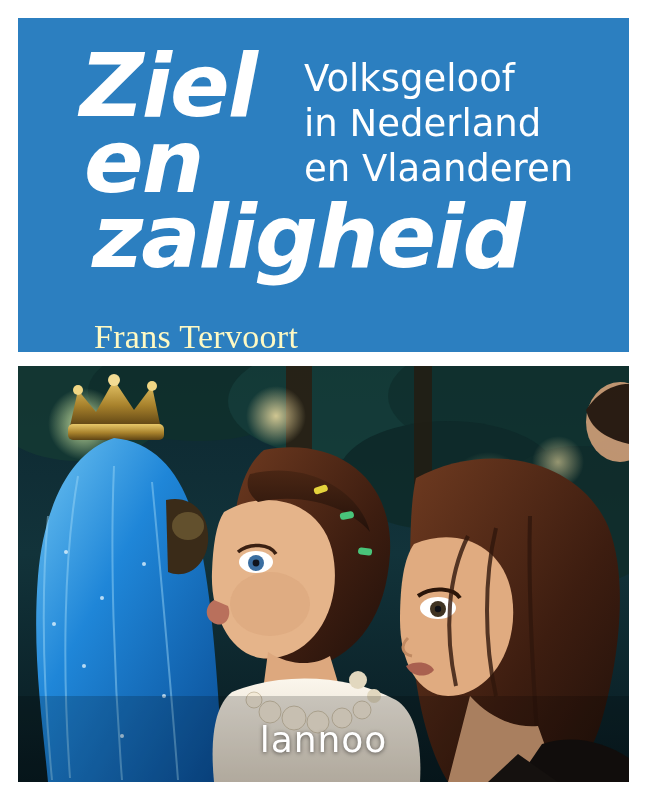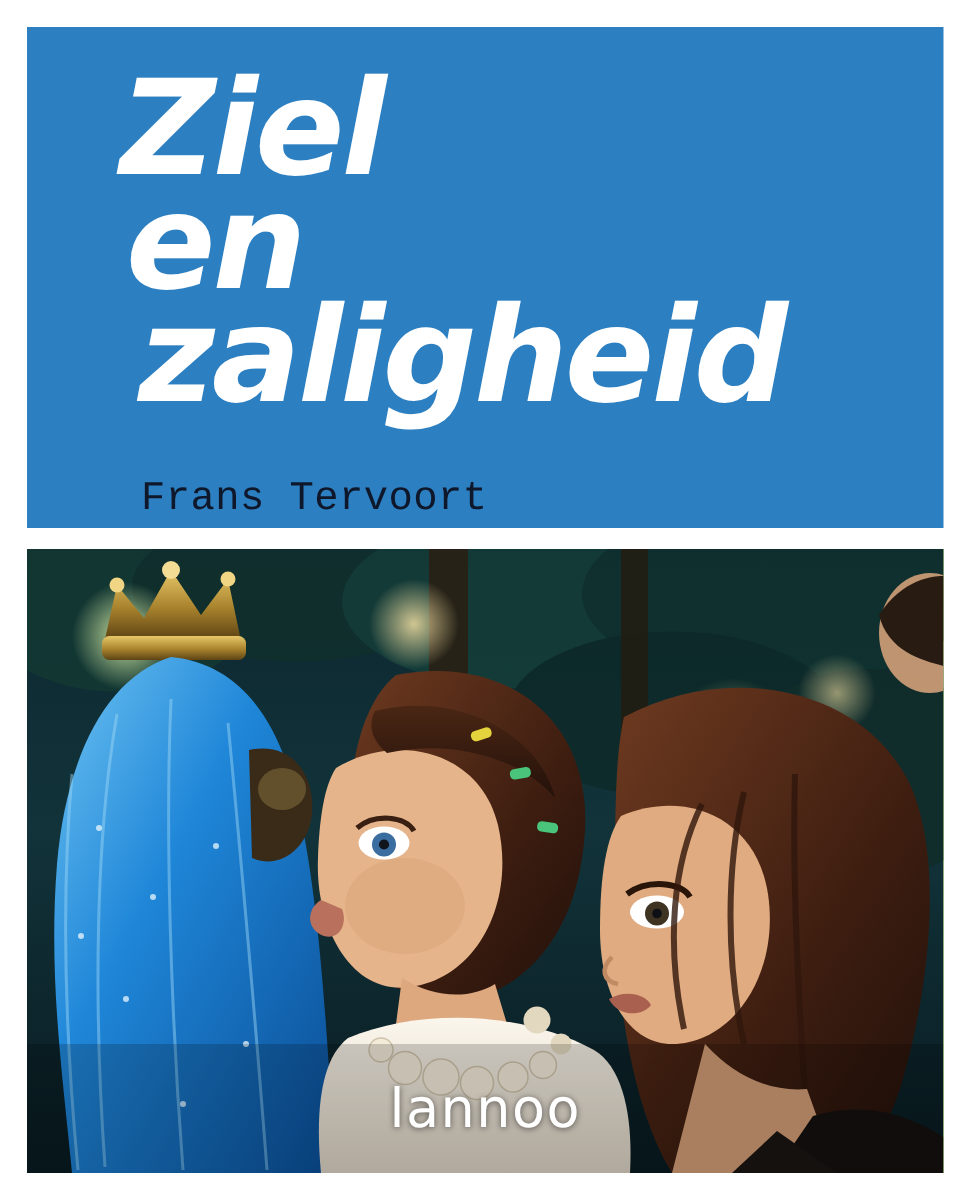--- a/index.html
+++ b/index.html
@@ -63,23 +63,23 @@
     font-weight: normal;
     font-size: 37px;
     line-height: 1.22;
   }
   .subtitle .sline { display: block; white-space: nowrap; }
 
   .author {
     position: absolute;
     left: 76px;
     top: 300px;
-    color: #0f172a;
-    font-family: Liberation Mono, monospace;
-    font-size: 27px;
+    color: #fef9c3;
+    font-family: Liberation Serif, serif;
+    font-size: 34px;
     letter-spacing: 0.3px;
   }
 
   
   .photo {
     position: absolute;
     left: 18px;
     top: 366px;
     width: 611px;
     height: 416px;
@@ -108,20 +108,25 @@
 <div class="cover">
 
   <div class="title-panel">
 
     <div class="main-title">
       <span class="line line1">Ziel</span>
       <span class="line line2">en</span>
       <span class="line line3">zaligheid</span>
     </div>
 
+    <div class="subtitle">
+      <span class="sline">Volksgeloof</span>
+      <span class="sline">in Nederland</span>
+      <span class="sline">en Vlaanderen</span>
+    </div>
 
     <div class="author">Frans Tervoort</div>
   </div>
 
   <div class="photo">
     <svg class="photo-svg" viewBox="0 0 611 416" preserveAspectRatio="none">
       <defs>
         <linearGradient id="bgGrad" x1="0" y1="0" x2="0" y2="1">
           <stop offset="0%" stop-color="#0d2730"></stop>
           <stop offset="45%" stop-color="#12333a"></stop>

